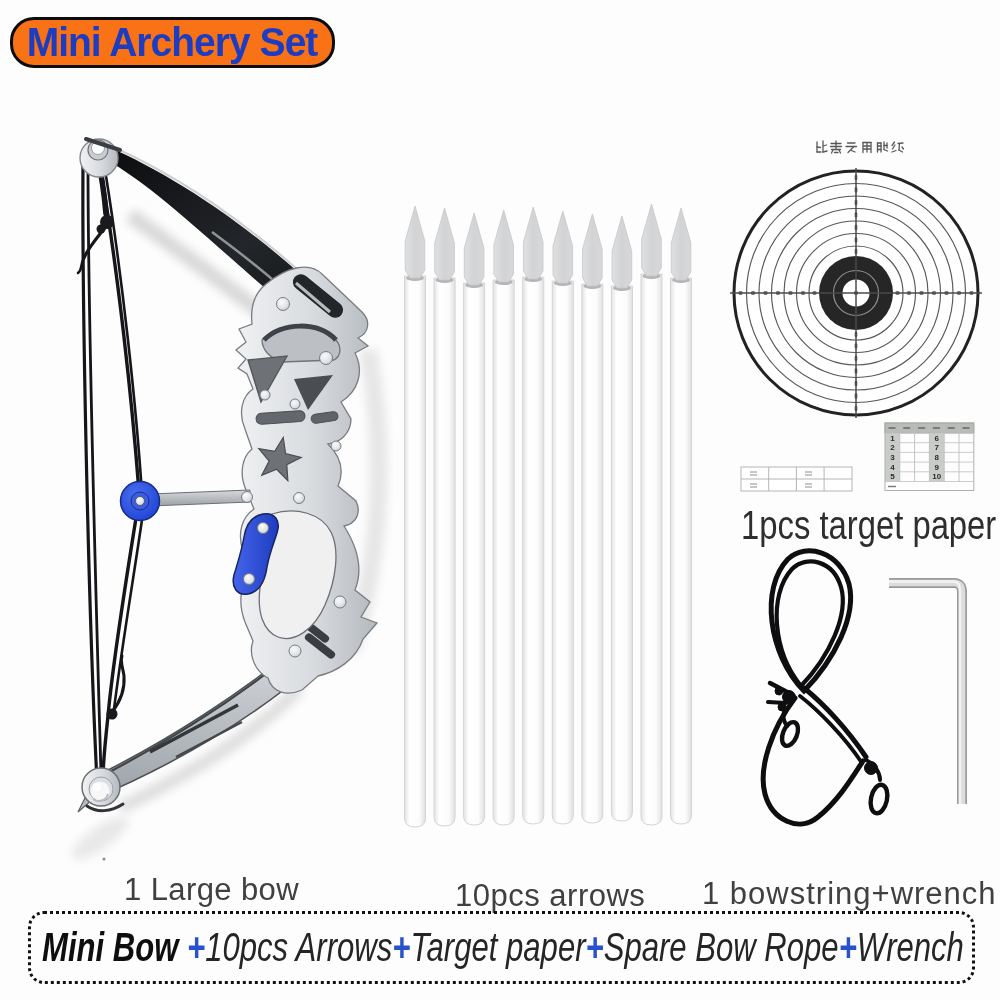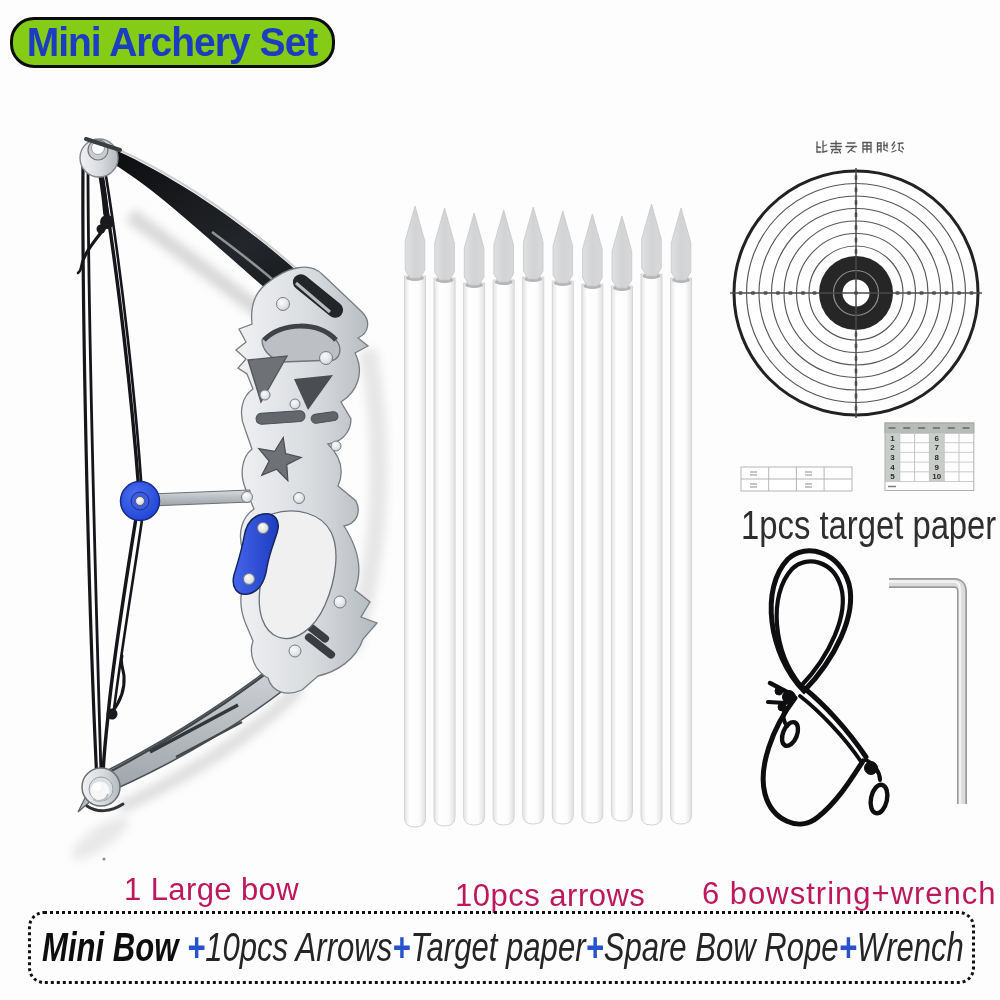--- a/index.html
+++ b/index.html
@@ -1,21 +1,21 @@
 <!DOCTYPE html>
 <html><head>
 <meta charset="utf-8">
 <style>
 html,body{margin:0;padding:0;}
 body{width:1000px;height:1000px;background:#fdfdfd;font-family:"Liberation Sans",sans-serif;overflow:hidden;position:relative;}
 .abs{position:absolute;}
-.badge{left:10px;top:17px;width:319px;height:45px;border:3px solid #0c0c0c;border-radius:24px;background:#84cc16;display:flex;align-items:center;justify-content:center;}
+.badge{left:10px;top:17px;width:319px;height:45px;border:3px solid #0c0c0c;border-radius:24px;background:#f97316;display:flex;align-items:center;justify-content:center;}
 .badge span{font-weight:bold;font-size:41px;color:#1c3cc2;white-space:nowrap;transform:scaleX(0.95);letter-spacing:-1px;}
 .tp{left:741px;top:503px;font-size:40px;color:#2e2e2e;white-space:nowrap;transform-origin:left top;transform:scaleX(0.82);}
-.lbl{color:#be185d;white-space:nowrap;transform-origin:left top;}
+.lbl{color:#404040;white-space:nowrap;transform-origin:left top;}
 .banner{left:28px;top:911px;width:941px;height:67px;border:3px dotted #111;border-radius:16px;background:transparent;display:flex;align-items:center;font-style:italic;}
 .bt{white-space:nowrap;font-size:41px;color:#252525;transform-origin:left center;transform:scaleX(0.758);}
 .bt b{color:#0e0e0e;}
 .plus{color:#2853cd;font-weight:bold;}
 </style>
 </head>
 <body>
 <svg class="abs" style="left:0;top:0" width="1000" height="1000" viewBox="0 0 1000 1000">
 <defs>
 <linearGradient id="steel" x1="0" y1="0" x2="1" y2="0">
@@ -381,16 +381,16 @@
   <path d="M889,581.5 L954,581.5 Q960,581.5 960,591 L960,804" stroke="#f3f3f3" stroke-width="2.4"></path>
 </g>
 </svg>
 
 <div class="abs badge">
     <span>Mini Archery Set</span>
   </div>
 <div class="abs tp" id="tptxt">1pcs target paper</div>
 <div class="abs lbl" id="lbl1" style="left:124px;top:872px;font-size:31px;letter-spacing:0.4px;">1 Large bow</div>
 <div class="abs lbl" id="lbl2" style="left:455px;top:878px;font-size:31px;letter-spacing:0.5px;">10pcs arrows</div>
-<div class="abs lbl" id="lbl3" style="left:702px;top:876px;font-size:31px;letter-spacing:1px;">6 bowstring+wrench</div>
+<div class="abs lbl" id="lbl3" style="left:702px;top:876px;font-size:31px;letter-spacing:1px;">1 bowstring+wrench</div>
 <div class="abs banner">
     <span class="bt" id="bttxt" style="margin-left:11px;"><b>Mini Bow </b><span class="plus">+</span>10pcs Arrows<span class="plus">+</span>Target paper<span class="plus">+</span>Spare Bow Rope<span class="plus">+</span>Wrench</span>
   </div>
 
 </body></html>

